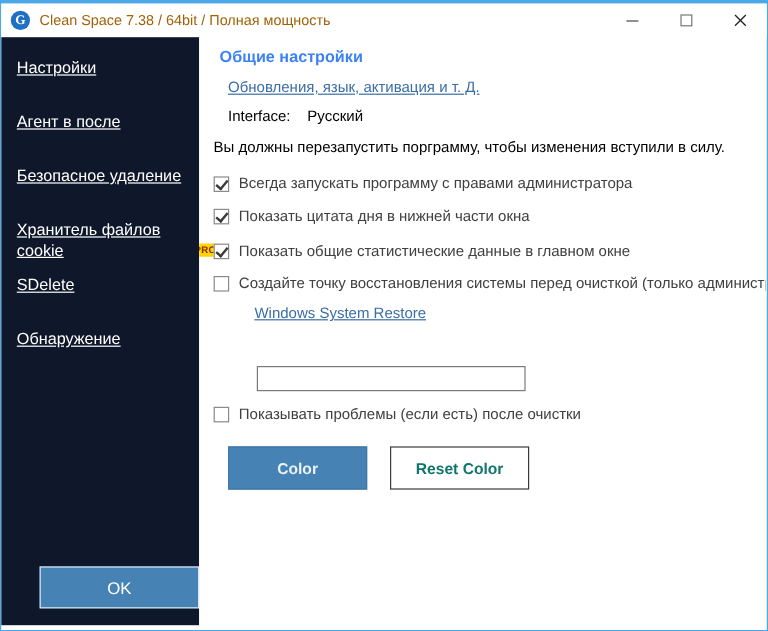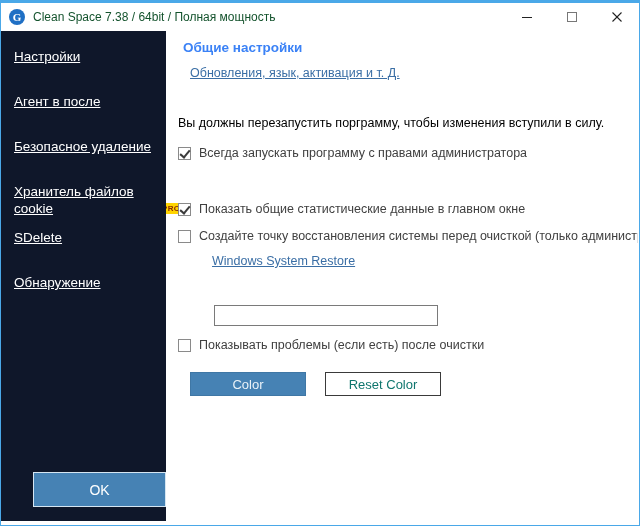--- a/index.html
+++ b/index.html
@@ -56,21 +56,21 @@
     inset: 0;
     color: #ffffff;
     font-size: 11px;
     line-height: 16px;
     text-align: center;
     font-family: "Liberation Serif", serif;
     font-weight: bold;
   }
   .title-text {
     font-size: 12px;
-    color: #14532d;
+    color: #a16207;
     white-space: nowrap;
     flex: 1 1 auto;
   }
   .winbtns {
     display: flex;
     align-items: center;
     height: 28px;
     flex: 0 0 auto;
   }
   .winbtn {
@@ -272,25 +272,26 @@
   }
 
   
   .btn-row {
     position: absolute;
     left: 24px;
     top: 341px;
     display: flex;
   }
   .btn {
-    height: 24px;
+    height: 36px;
     box-sizing: border-box;
     font-size: 13px;
     font-family: "Liberation Sans", sans-serif;
     cursor: pointer;
+    font-weight: bold;
   }
   .btn-color {
     width: 116px;
     background: #4682b4;
     color: #eaf2f8;
     border: 1px solid #3f77a5;
     margin-right: 19px;
   }
   .btn-reset {
     width: 116px;
@@ -343,28 +344,36 @@
       <button class="ok-button">OK</button>
     </div>
   </div>
 
   <div class="main">
 
     <div class="pane-title">Общие настройки</div>
 
     <a class="sub-link">Обновления, язык, активация и т. Д.</a>
 
+    <div class="iface-row">
+      <span class="iface-label">Interface:</span>
+      <span class="iface-value">Русский</span>
+    </div>
 
     <div class="notice">Вы должны перезапустить порграмму, чтобы изменения вступили в силу.</div>
 
     <div class="cb-row r1">
       <span class="checkbox checked"></span>
       <span class="cb-label">Всегда запускать программу с правами администратора</span>
     </div>
 
+    <div class="cb-row r2">
+      <span class="checkbox checked"></span>
+      <span class="cb-label">Показать цитата дня в нижней части окна</span>
+    </div>
 
     <div class="cb-row r3">
       <span class="pro-badge">PRO</span>
       <span class="checkbox checked"></span>
       <span class="cb-label">Показать общие статистические данные в главном окне</span>
     </div>
 
     <div class="cb-row r4">
       <span class="checkbox"></span>
       <span class="cb-label">Создайте точку восстановления системы перед очисткой (только администратор)</span>

